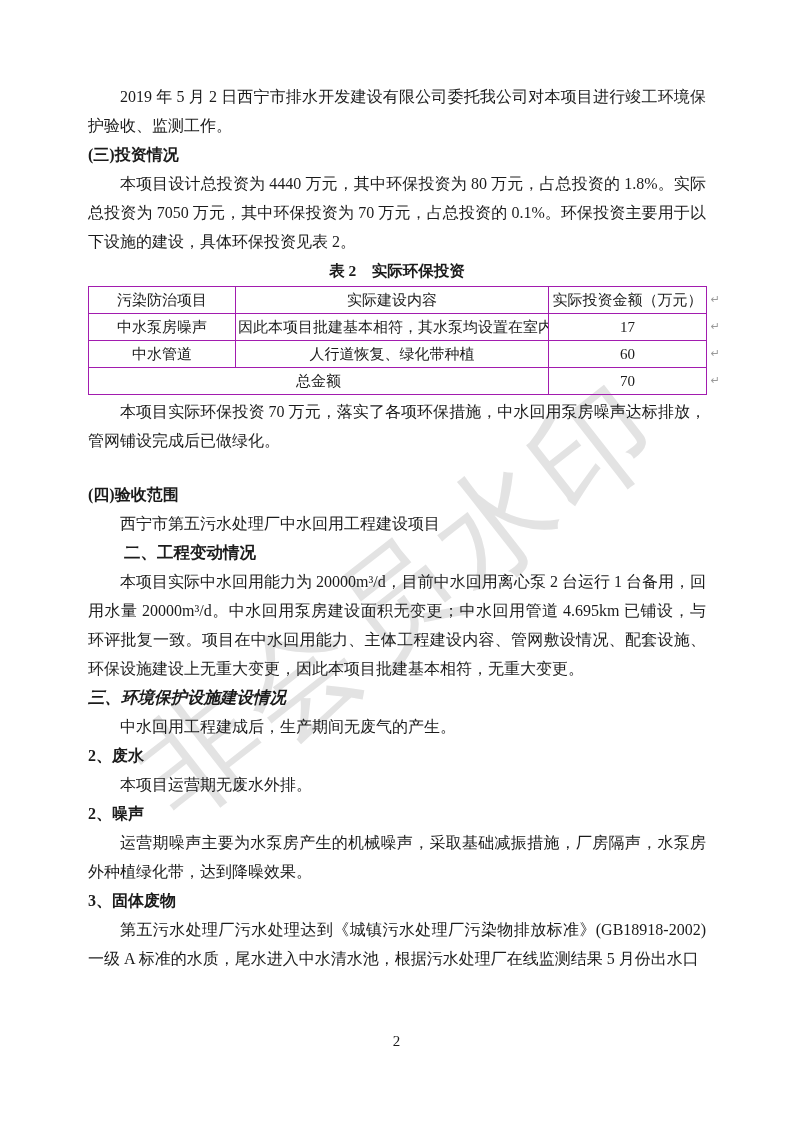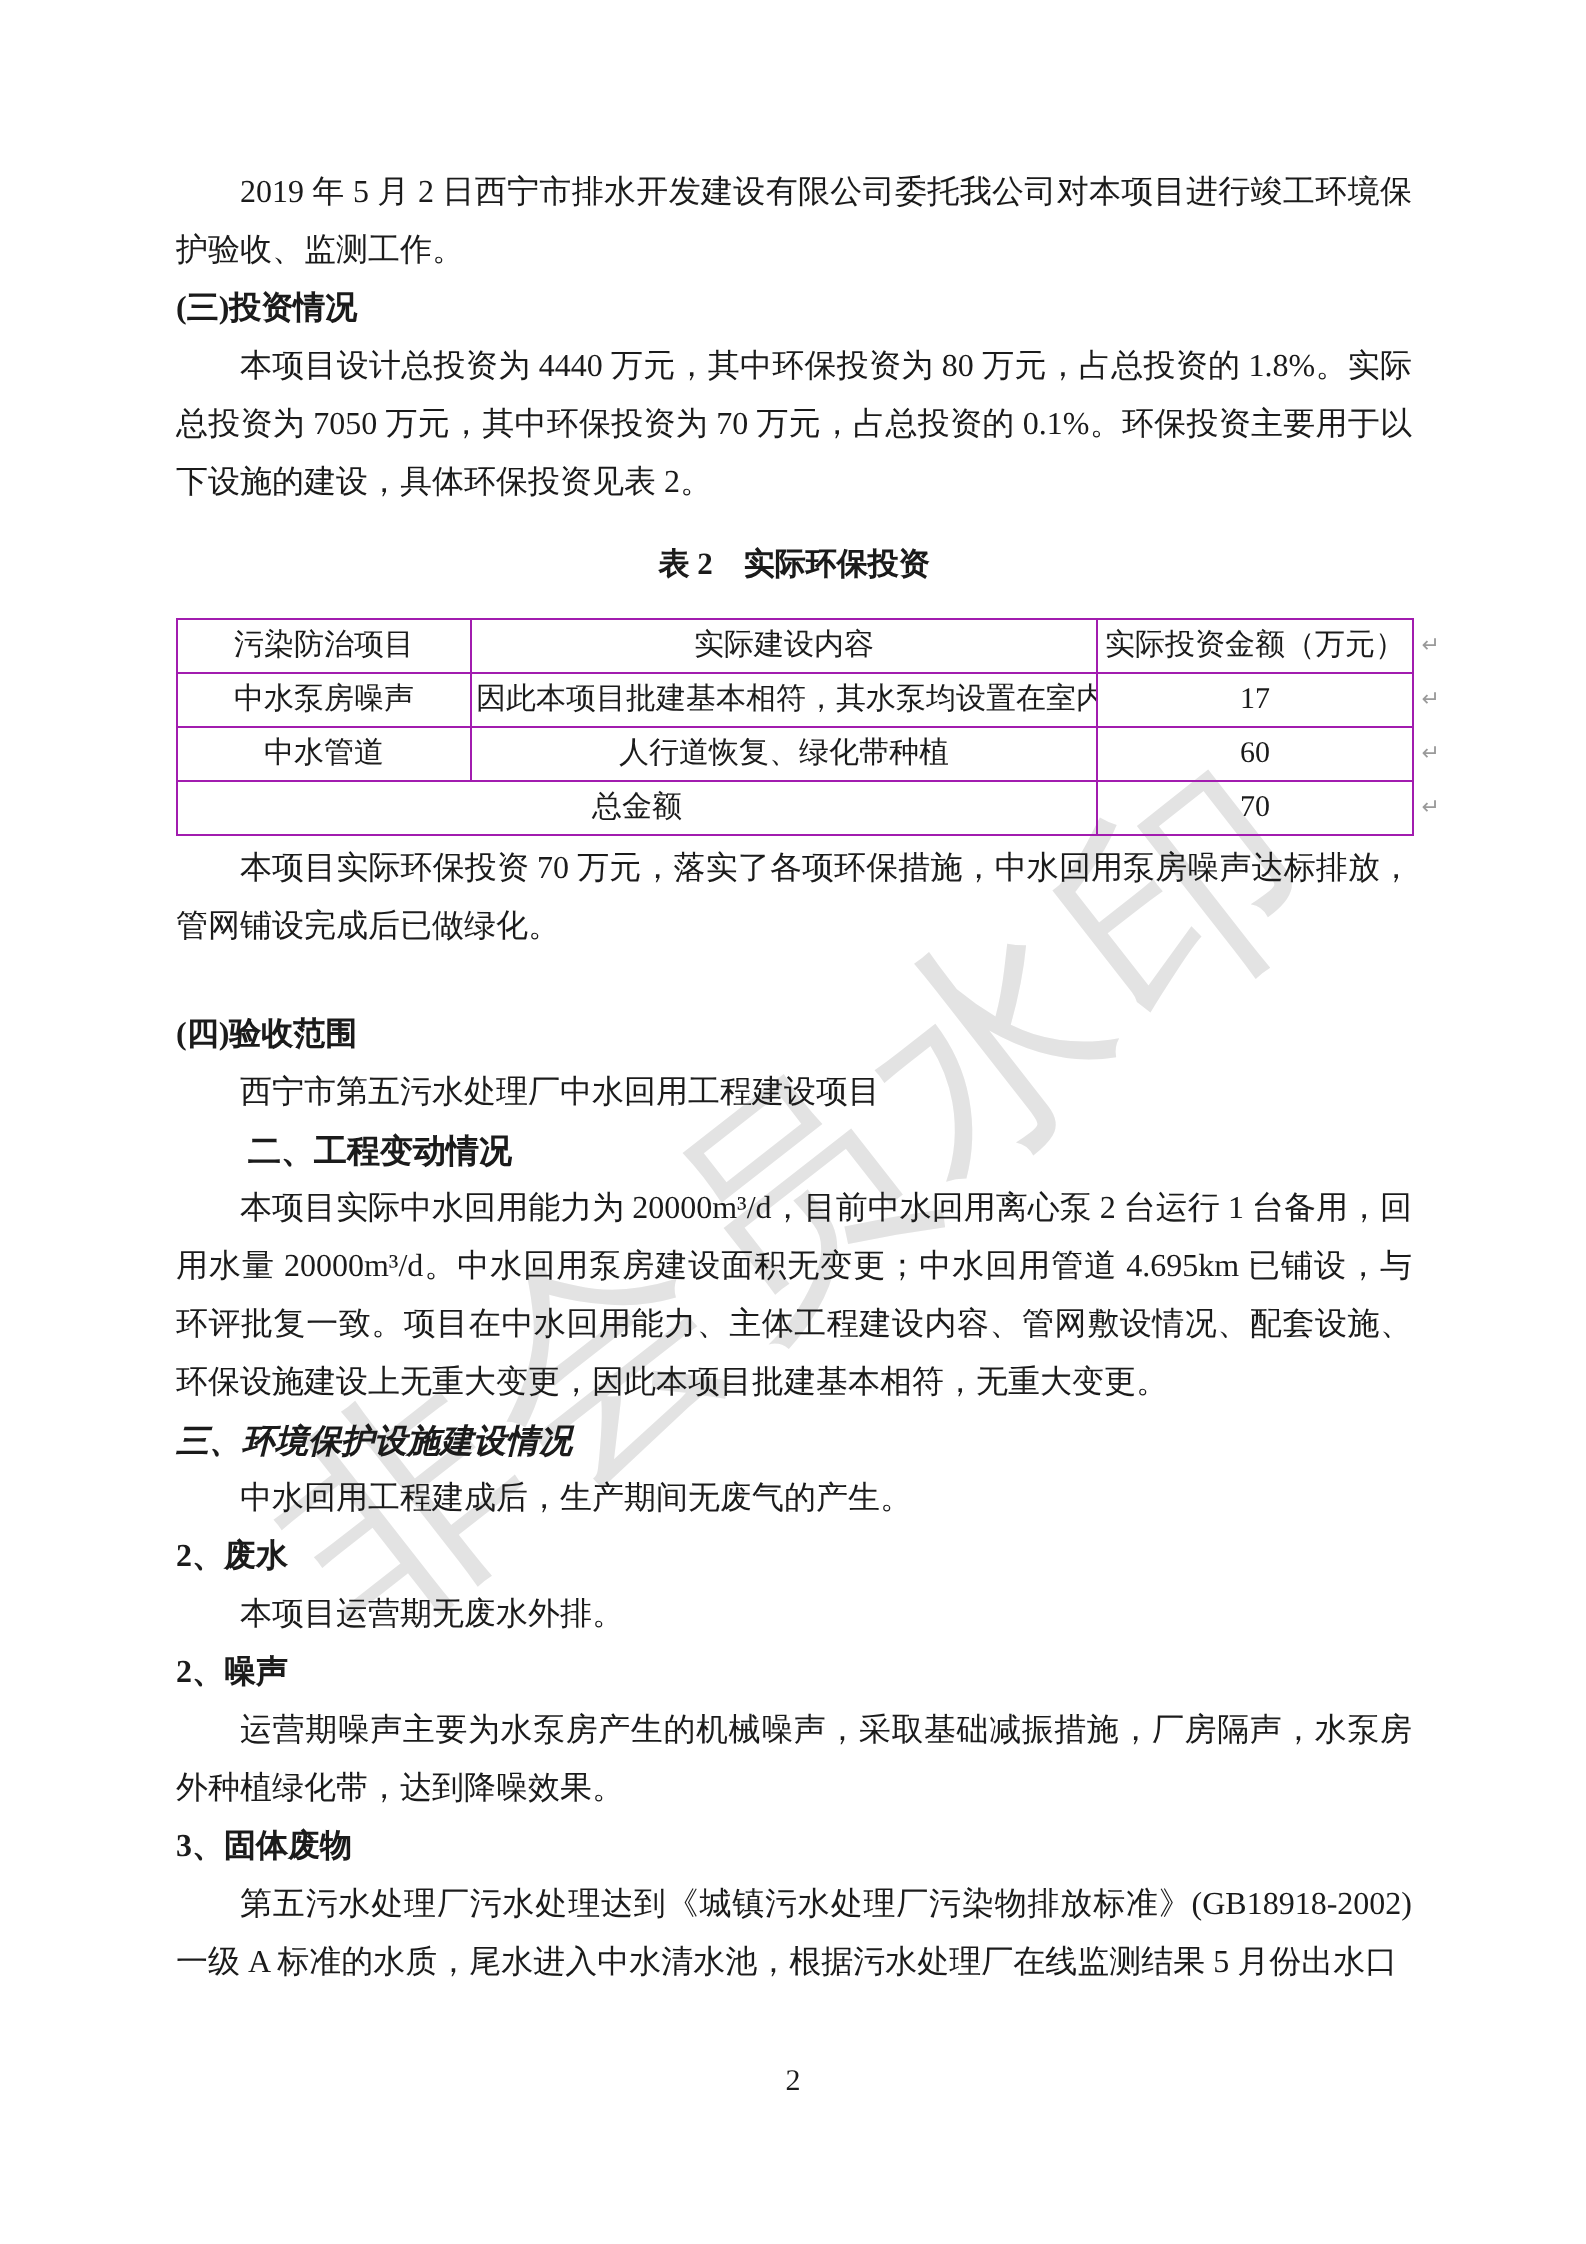--- a/index.html
+++ b/index.html
@@ -35,21 +35,21 @@
   }
   p.body {
     margin:0;
     text-align:justify;
     text-indent:32px;
     word-break:break-all;
   }
   .h-paren { font-weight:bold; margin:3px 0 0; }
   .h-num   { font-weight:bold; margin:4px 0 0; }
   .h-major { font-weight:bold; margin:8px 0 2px; font-size:16.5px; }
-  .tbl-caption { text-align:center; font-weight:bold; margin:12px; font-size:15.5px; }
+  .tbl-caption { text-align:center; font-weight:bold; margin:0; font-size:15.5px; }
   .tbl-wrap { position:relative; margin:1px 0 2px; }
   table.invest {
     border-collapse:collapse;
     width:618px;
     table-layout:fixed;
   }
   table.invest td {
     border:1px solid #a21caf;
     text-align:center;
     vertical-align:middle;

